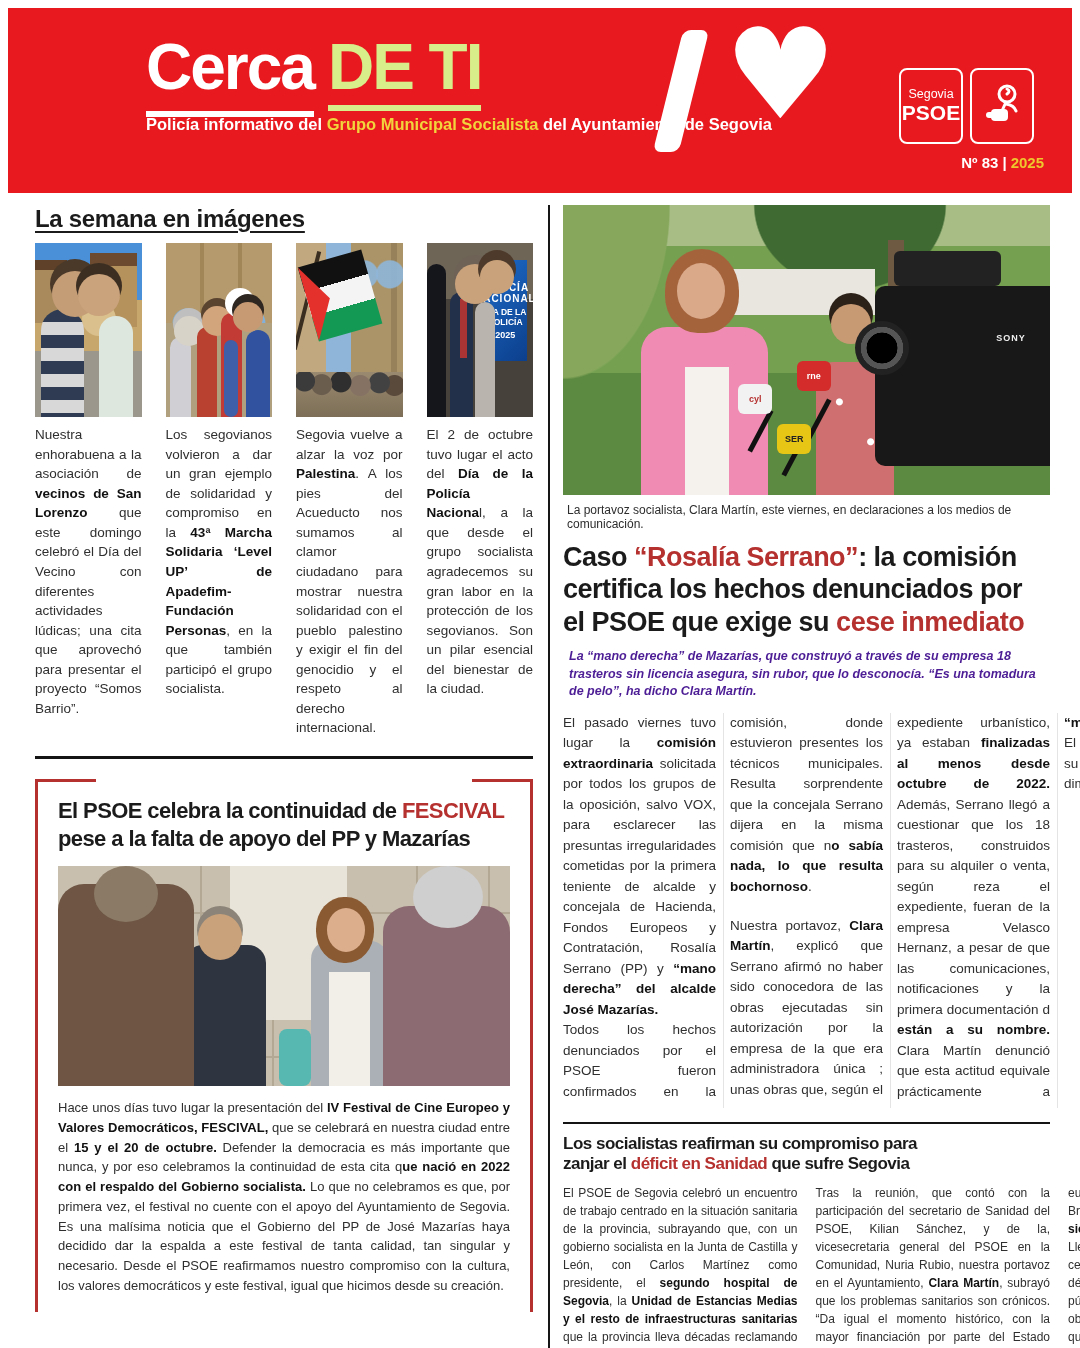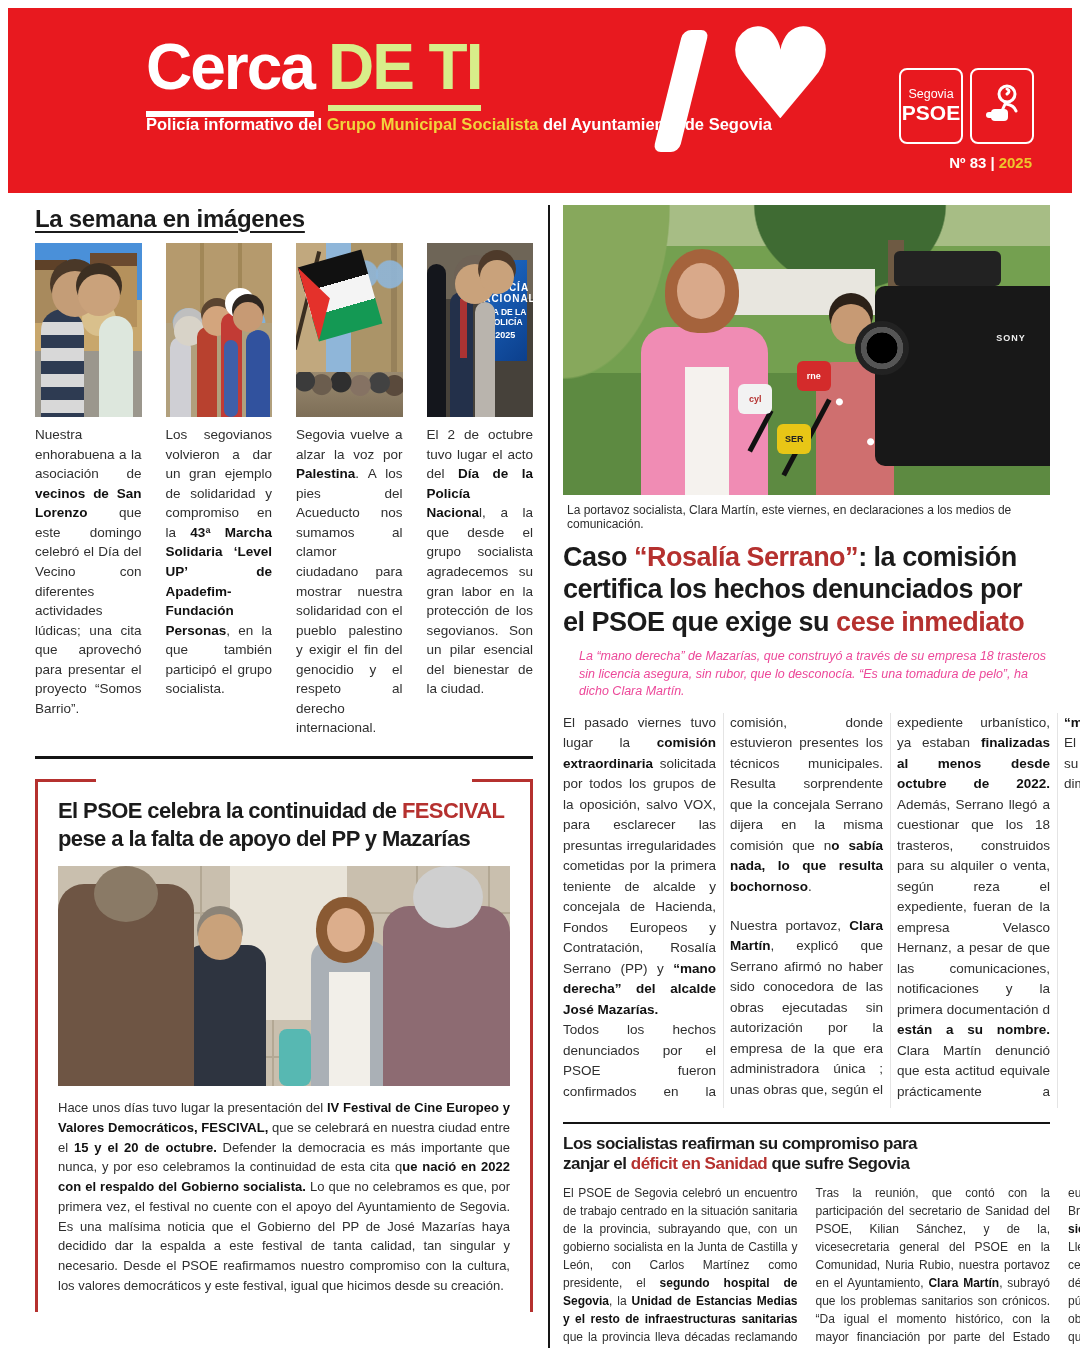--- a/index.html
+++ b/index.html
@@ -21,21 +21,21 @@
   .logo-line{font-size:64px;font-weight:800;letter-spacing:-2px;line-height:1.05}
   .logo-main{color:#fff;border-bottom:6px solid #fff;padding-bottom:8px}
   .logo-accent{color:var(--logo-green);border-bottom:6px solid var(--logo-green);padding-bottom:2px;margin-left:14px}
   .tagline{margin-top:14px;font-size:16.5px;font-weight:700;color:#fff}
   .slash{position:absolute;left:660px;top:22px;width:26px;height:122px;background:#fff;border-radius:8px;transform:skewX(-14deg)}
   .heart{position:absolute;left:716px;top:4px;font-family:"DejaVu Sans",sans-serif;font-size:126px;color:#fff;line-height:1}
   .badge{position:absolute;right:38px;top:60px;display:flex;gap:7px}
   .badge-box{width:64px;height:76px;border:2.5px solid #fff;border-radius:8px;display:flex;flex-direction:column;align-items:center;justify-content:center;color:#fff}
   .badge-city{font-size:12.5px;line-height:1.1}
   .badge-party{font-size:21px;font-weight:800;line-height:1.05}
-  .issue{position:absolute;right:40px;top:146px;color:#fff;font-weight:700;font-size:15px}
+  .issue{position:absolute;right:28px;top:146px;color:#fff;font-weight:700;font-size:15px}
   .issue .sep{margin:0 4px}
   .issue .yr{color:#eec62e}
 
   
   .content{display:flex;padding:12px 15px 0 35px}
   .left-col{width:498px}
   .vdiv{width:2px;background:#161616;margin-left:15px;align-self:stretch}
   .right-col{width:500px;padding-left:13px}
 
   
@@ -48,21 +48,21 @@
   .arm{position:absolute;width:58px;height:3px;background:var(--accent)}
   .arm-tl{top:0;left:0}.arm-tr{top:0;right:0}
   .fbox-title{font-size:22px;font-weight:800;letter-spacing:-.6px;line-height:1.25;white-space:pre-line}
   .fbox-photo{height:220px;margin:14px 0 12px}
   .fbox-body{font-size:13px;line-height:1.52;text-align:justify;color:var(--body)}
 
   
   .main-photo{height:290px}
   .main-caption{font-size:12px;color:#2d2d2d;margin:8px 0 10px 4px}
   .serrano-title{font-size:27px;font-weight:800;letter-spacing:-.5px;line-height:1.2;white-space:pre-line}
-  .serrano-sub{font-size:12.5px;font-weight:400;font-style:italic;line-height:1.4;margin:10px 0 12px 16px;color:#ec4899}
+  .serrano-sub{font-size:12.5px;font-weight:700;font-style:italic;line-height:1.4;margin:10px 0 12px 6px;color:#4c1d95}
   .serrano-body{height:395px;column-count:3;column-gap:14px;column-rule:1px solid #e4e4e4;font-size:13.5px;line-height:1.52;text-align:justify;color:var(--body)}
   .serrano-body p{margin:0}
   .gap-after{margin-bottom:1.35em !important}
   .right-hr{border:none;border-top:2.5px solid #141414;margin:14px 0 10px}
   .sanidad-title{font-size:17px;font-weight:800;letter-spacing:-.5px;line-height:1.22;white-space:pre-line}
   .sanidad-body{height:190px;column-count:2;column-gap:18px;font-size:12px;line-height:1.5;text-align:justify;color:var(--body);margin-top:9px}
   .sanidad-body p{margin:0}
 
   
   .seg-b{font-weight:700;color:#111}

